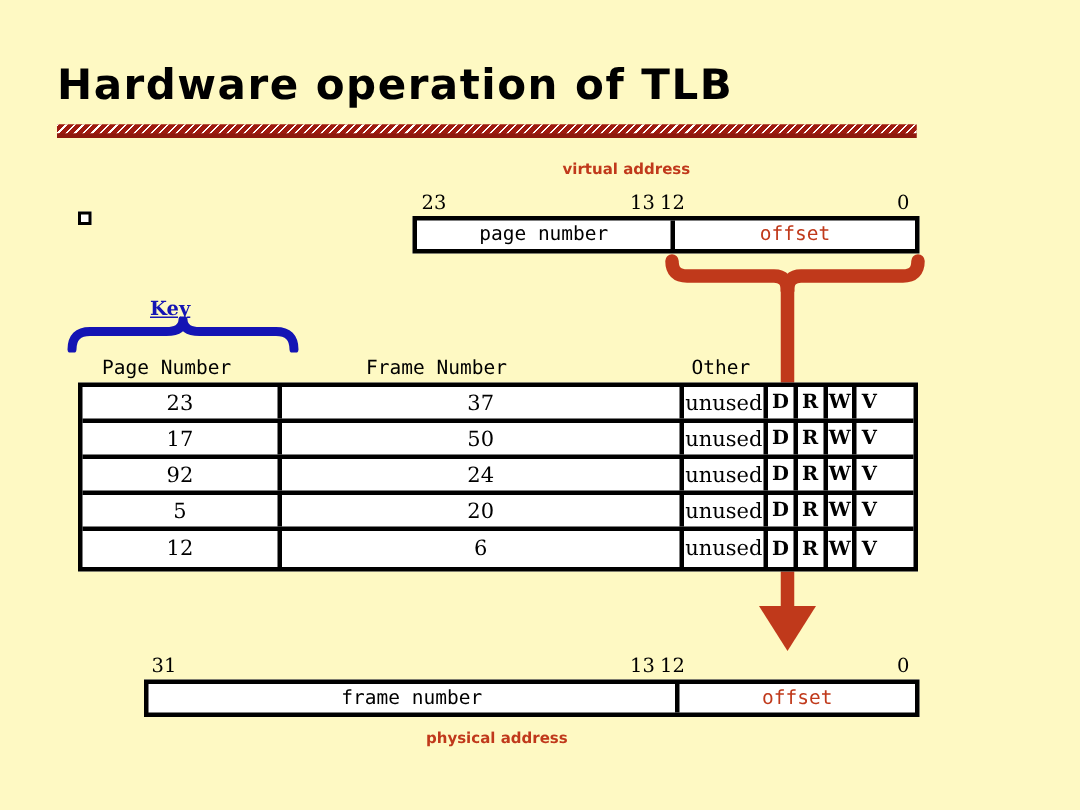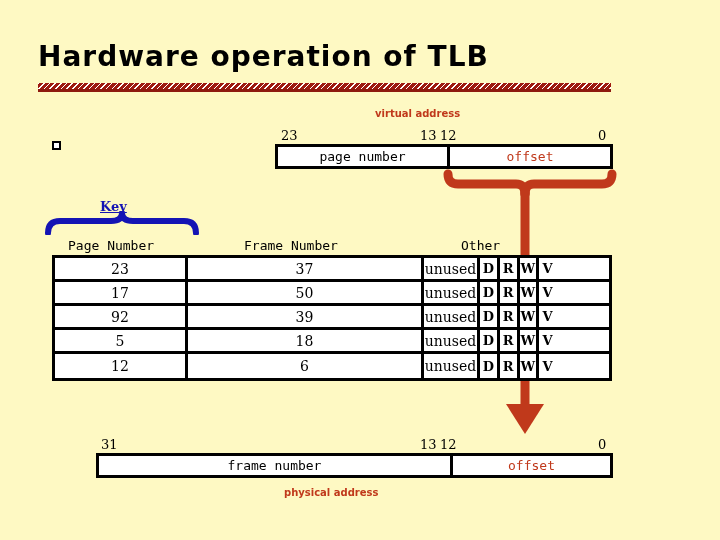--- a/index.html
+++ b/index.html
@@ -129,21 +129,21 @@
     color: #000000;
     box-sizing: border-box;
     white-space: nowrap;
   }
   #tlb .c-page {
     width: 133px;
     justify-content: center;
     border-right: 3px solid #000000;
   }
   #tlb .c-frame {
-    width: 236px;
+    width: 268px;
     justify-content: center;
     border-right: 3px solid #000000;
   }
   #tlb .c-other {
     width: 53px;
     justify-content: center;
   }
   #tlb .flags {
     display: flex;
     width: 79px;
@@ -264,33 +264,33 @@
       <div class="flags">
         <div class="flag">D</div>
         <div class="flag">R</div>
         <div class="flag">W</div>
         <div class="flag">V</div>
       </div>
     </div>
 
     <div class="row">
       <div class="cell c-page">92</div>
-      <div class="cell c-frame">39</div>
+      <div class="cell c-frame">24</div>
       <div class="cell c-other">unused</div>
       <div class="flags">
         <div class="flag">D</div>
         <div class="flag">R</div>
         <div class="flag">W</div>
         <div class="flag">V</div>
       </div>
     </div>
 
     <div class="row">
       <div class="cell c-page">5</div>
-      <div class="cell c-frame">18</div>
+      <div class="cell c-frame">20</div>
       <div class="cell c-other">unused</div>
       <div class="flags">
         <div class="flag">D</div>
         <div class="flag">R</div>
         <div class="flag">W</div>
         <div class="flag">V</div>
       </div>
     </div>
 
     <div class="row">

